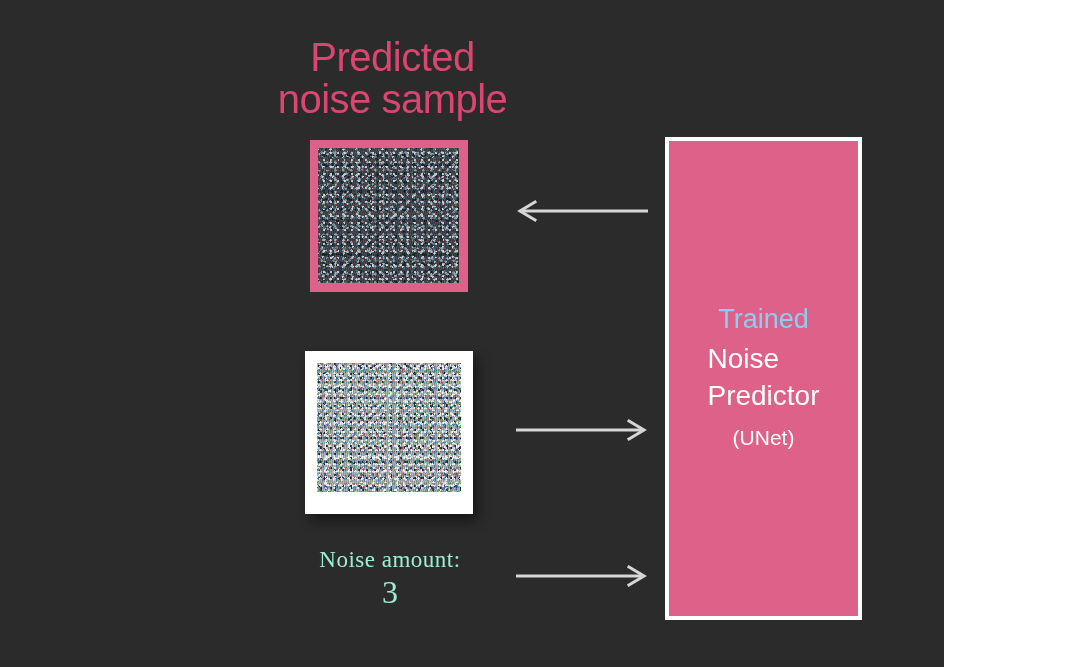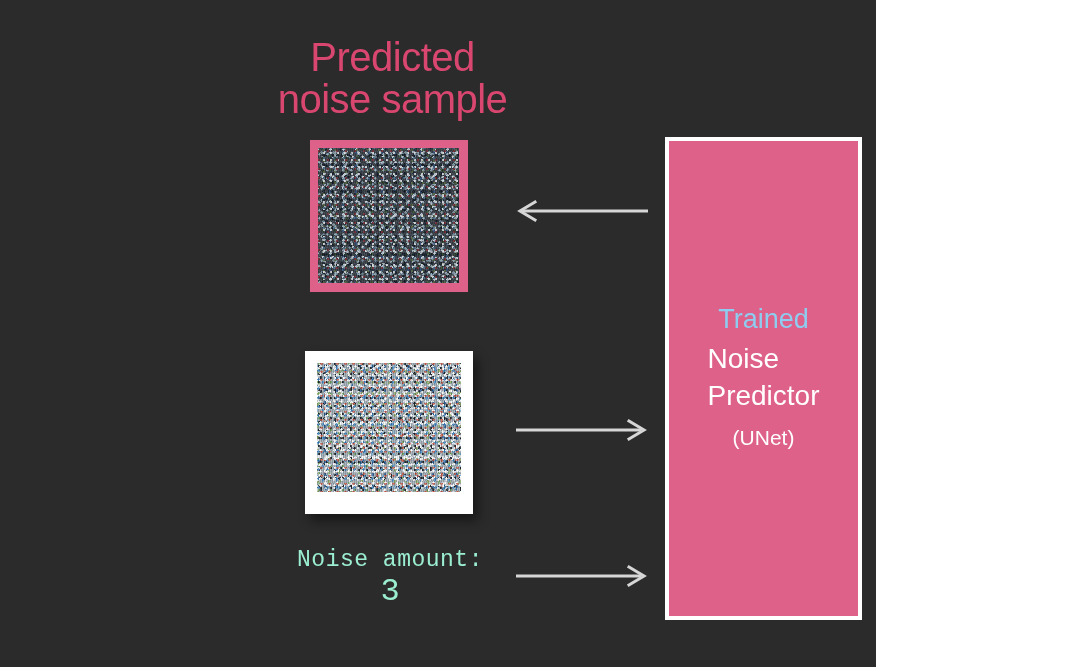--- a/index.html
+++ b/index.html
@@ -7,21 +7,21 @@
     padding: 0;
   }
   body {
     width: 1080px;
     height: 667px;
     overflow: hidden;
     font-family: "Liberation Sans", sans-serif;
   }
   #canvas {
     position: relative;
-    width: 876px;
+    width: 944px;
     height: 667px;
     background: #2b2b2b;
   }
 
   
   #title {
     position: absolute;
     left: 200px;
     top: 36px;
     width: 385px;
@@ -161,21 +161,21 @@
   }
 
   
   #noise-amount {
     position: absolute;
     left: 240px;
     top: 546px;
     width: 300px;
     text-align: center;
     color: #9befd0;
-    font-family: Liberation Mono, monospace;
+    font-family: Liberation Serif, serif;
   }
   #noise-amount .label {
     font-size: 23px;
     line-height: 28px;
     letter-spacing: 0.5px;
   }
   #noise-amount .value {
     font-size: 32px;
     line-height: 36px;
   }

